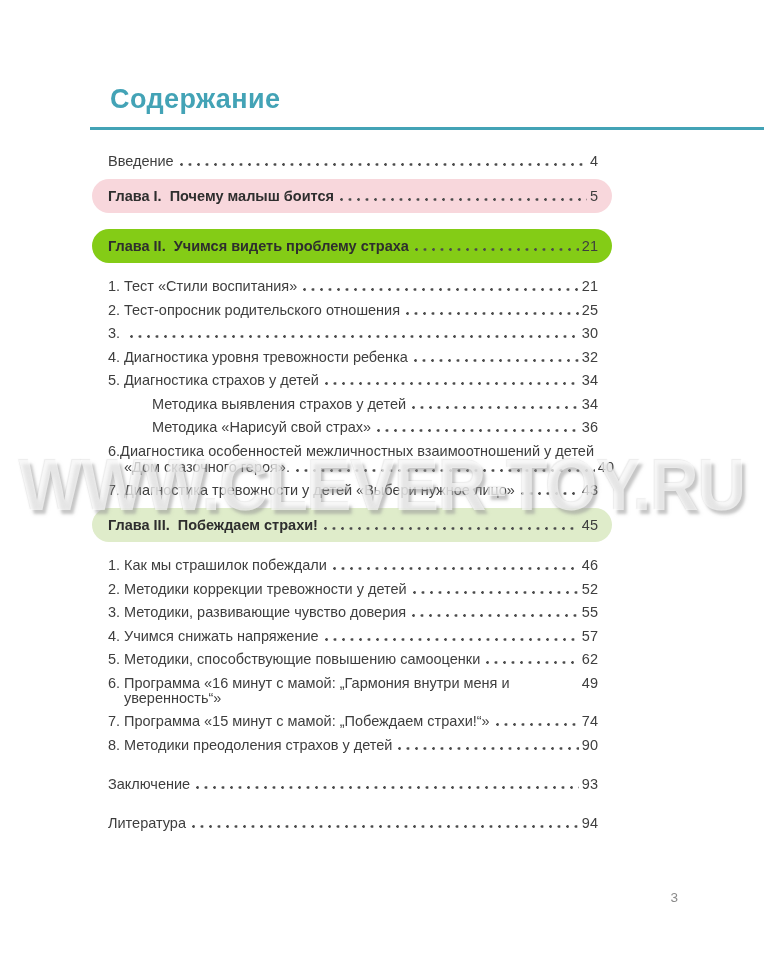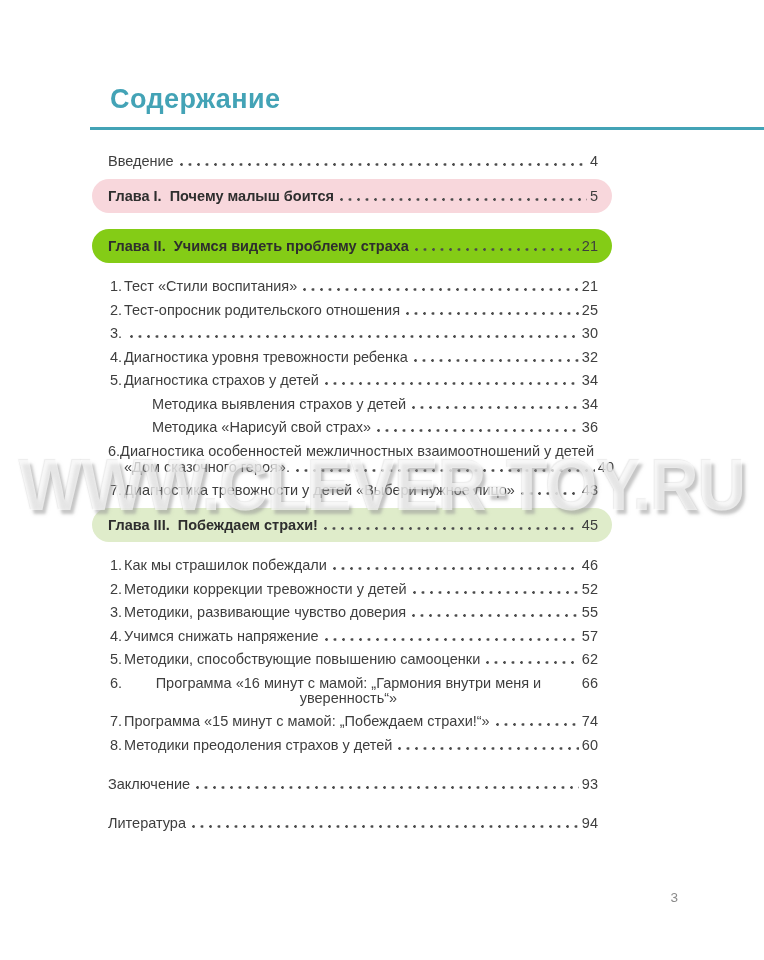--- a/index.html
+++ b/index.html
@@ -20,21 +20,21 @@
     font-weight: bold;
     letter-spacing: 0.4px;
     color: #43a3b6;
   }
   .rule {
     margin: 12px 0 0 90px;
     height: 3px;
     background: #43a3b6;
   }
   
-  .toc { position: relative; z-index: 1; text-align: center; }
+  .toc { position: relative; z-index: 1; }
   .line { display: flex; align-items: baseline; width: 100%; }
   .row {
     margin: 0 166px 8.5px 108px;
     font-size: 14.5px;
     line-height: 15px;
   }
   .row.plain { margin-top: 24px; margin-bottom: 9px; }
   .row.item .num {
     display: inline-block;
     width: 16px;
@@ -236,37 +236,37 @@
           <span class="label">Методики, способствующие повышению самооценки</span>
           <span class="dots"></span>
           <span class="pageno">62</span>
         </div>
       </div>
       <div class="row item">
         <div class="line">
           <span class="num">6.</span>
           <span class="label">Программа «16 минут с мамой: „Гармония внутри меня и уверенность“»</span>
           <span class="dots"></span>
-          <span class="pageno">66</span>
+          <span class="pageno">49</span>
         </div>
       </div>
       <div class="row item">
         <div class="line">
           <span class="num">7.</span>
           <span class="label">Программа «15 минут с мамой: „Побеждаем страхи!“»</span>
           <span class="dots"></span>
           <span class="pageno">74</span>
         </div>
       </div>
       <div class="row item">
         <div class="line">
           <span class="num">8.</span>
           <span class="label">Методики преодоления страхов у детей</span>
           <span class="dots"></span>
-          <span class="pageno">60</span>
+          <span class="pageno">90</span>
         </div>
       </div>
       <div class="row plain">
         <div class="line">
           <span class="label">Заключение</span>
           <span class="dots"></span>
           <span class="pageno">93</span>
         </div>
       </div>
       <div class="row plain">

